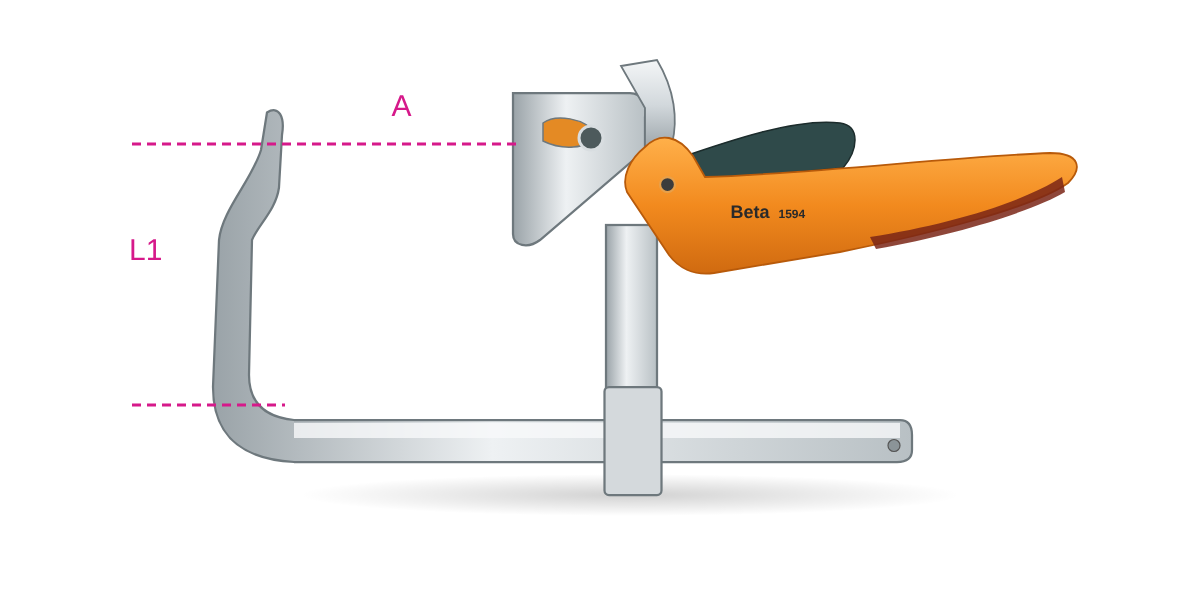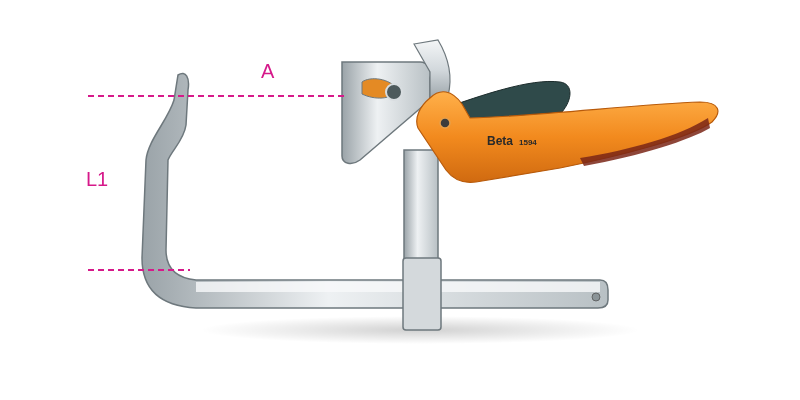--- a/index.html
+++ b/index.html
@@ -64,14 +64,14 @@
       <circle cx="445" cy="123" r="5" fill="#3c3c3c" stroke="#e8a04a" stroke-width="1.5"></circle>
       <text x="487" y="145" class="brand" font-size="12" fill="#2a2a2a">Beta</text>
       <text x="519" y="145" class="brand" font-size="8" fill="#2a2a2a">1594</text>
     </g>
 
     <line x1="88" y1="96" x2="344" y2="96" stroke="#d6198a" stroke-width="2" stroke-dasharray="6,4"></line>
     <line x1="88" y1="270" x2="190" y2="270" stroke="#d6198a" stroke-width="2" stroke-dasharray="6,4"></line>
   </svg>
 
   <div class="dim-label" style="left:261px; top:60px;">A</div>
-  <div class="dim-label" style="left:86px; top:168px;">L1</div>
+  <div class="dim-label" style="left:86px; top:156px;">L1</div>
 </div>
 
 </body></html>

